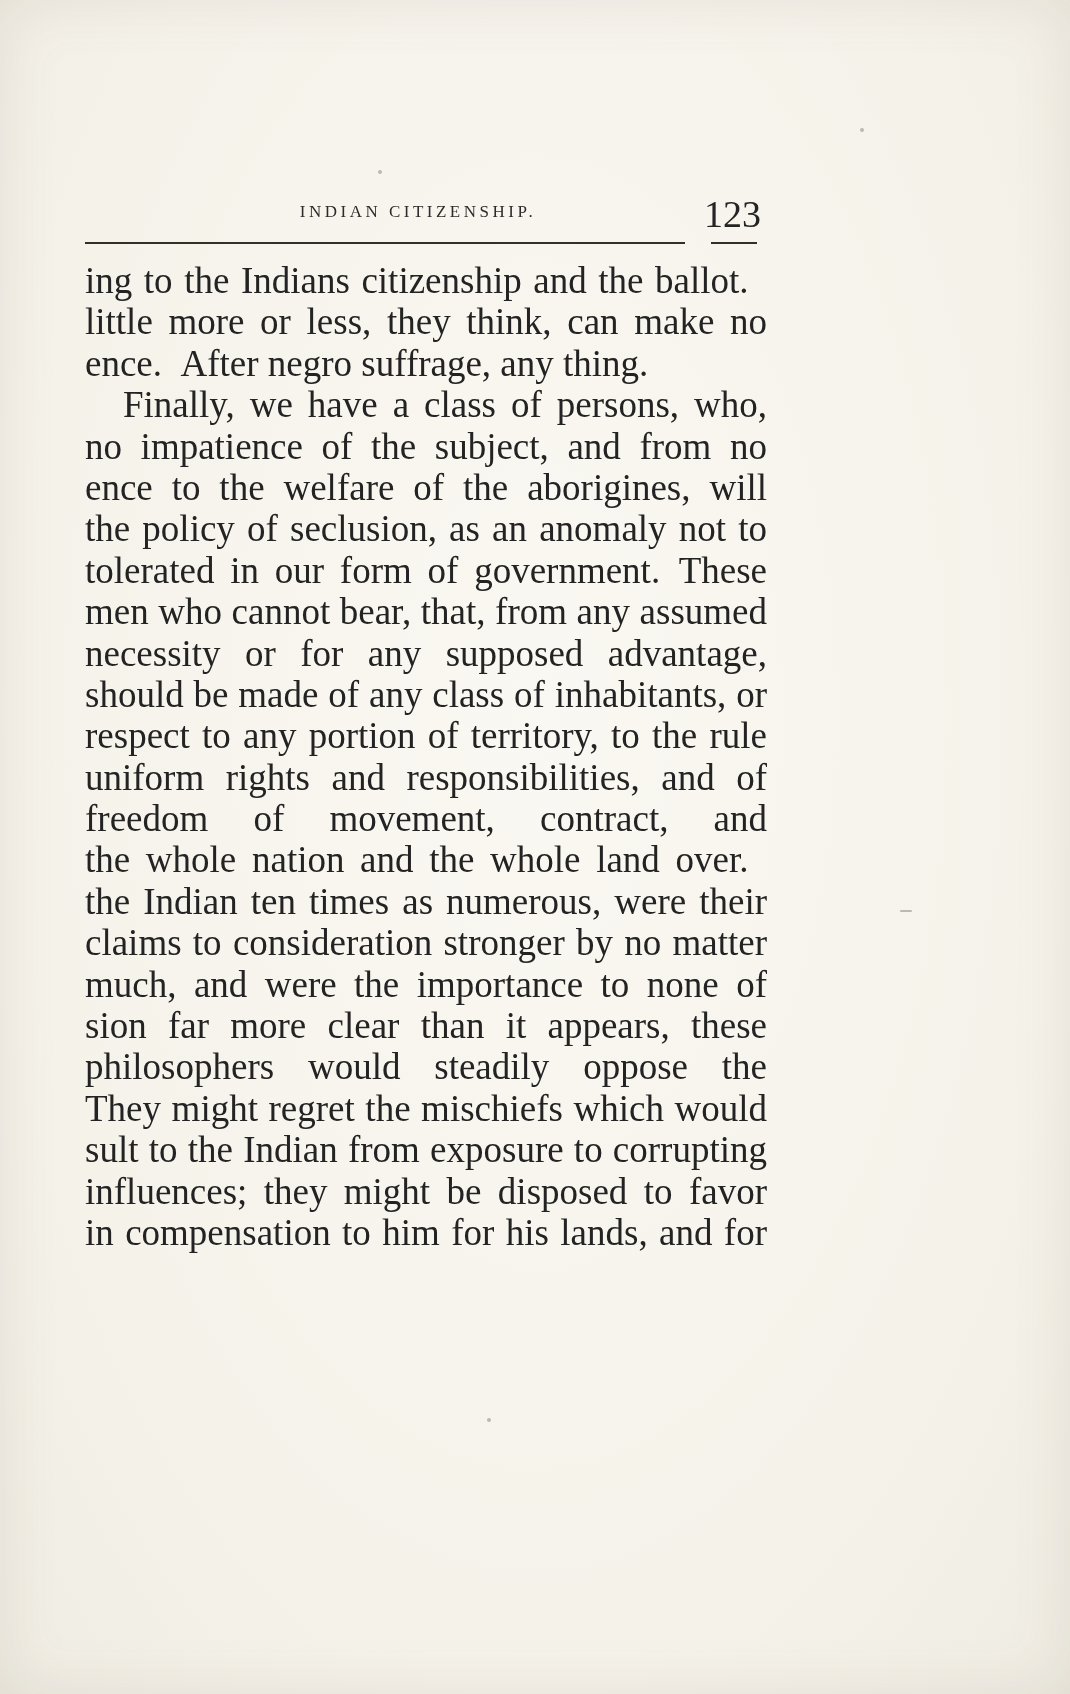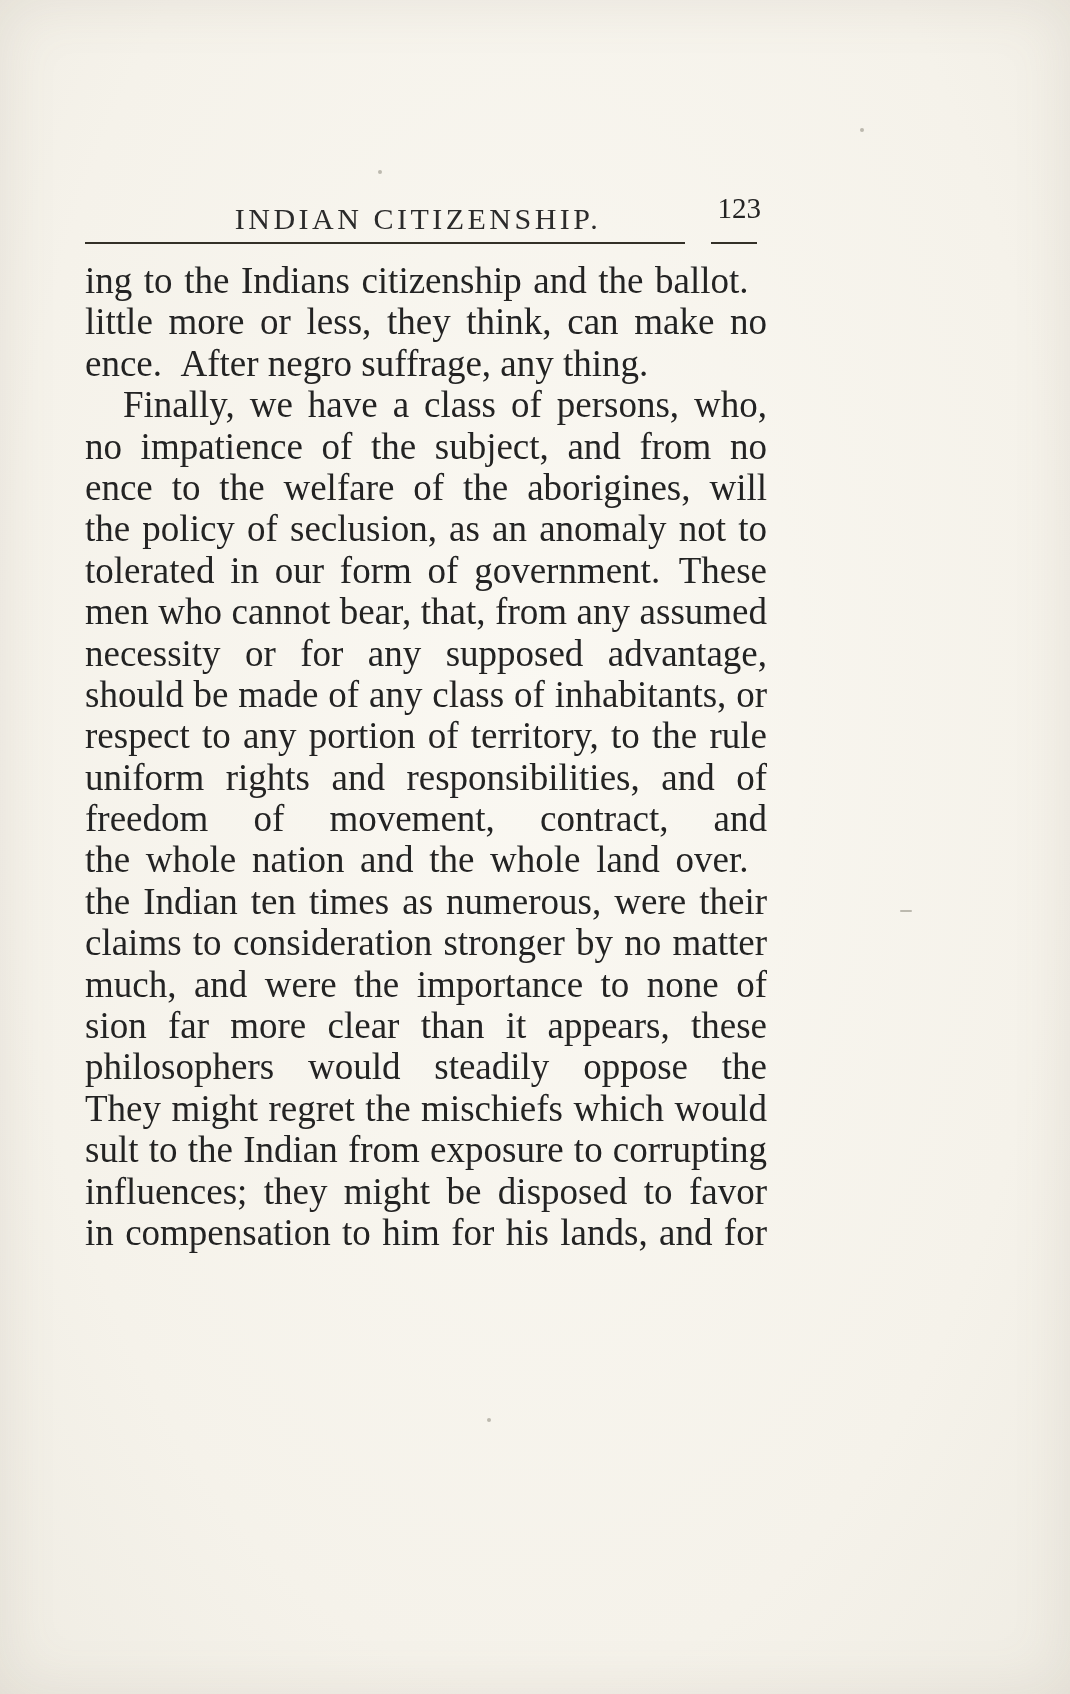--- a/index.html
+++ b/index.html
@@ -24,29 +24,29 @@
   .header {
     position: relative;
     height: 44px;
   }
   .running-title {
     position: absolute;
     left: 0;
     right: 16px;
     top: 6px;
     text-align: center;
-    font-size: 30px;
+    font-size: 17px;
     letter-spacing: 3.5px;
     color: #2b2b2b;
   }
   .page-number {
     position: absolute;
     right: 6px;
     top: -4px;
-    font-size: 29px;
+    font-size: 38px;
     color: #242424;
   }
   .rule {
     display: flex;
     align-items: center;
     gap: 26px;
     margin-top: 2px;
   }
   .rule-long {
     width: 600px;

